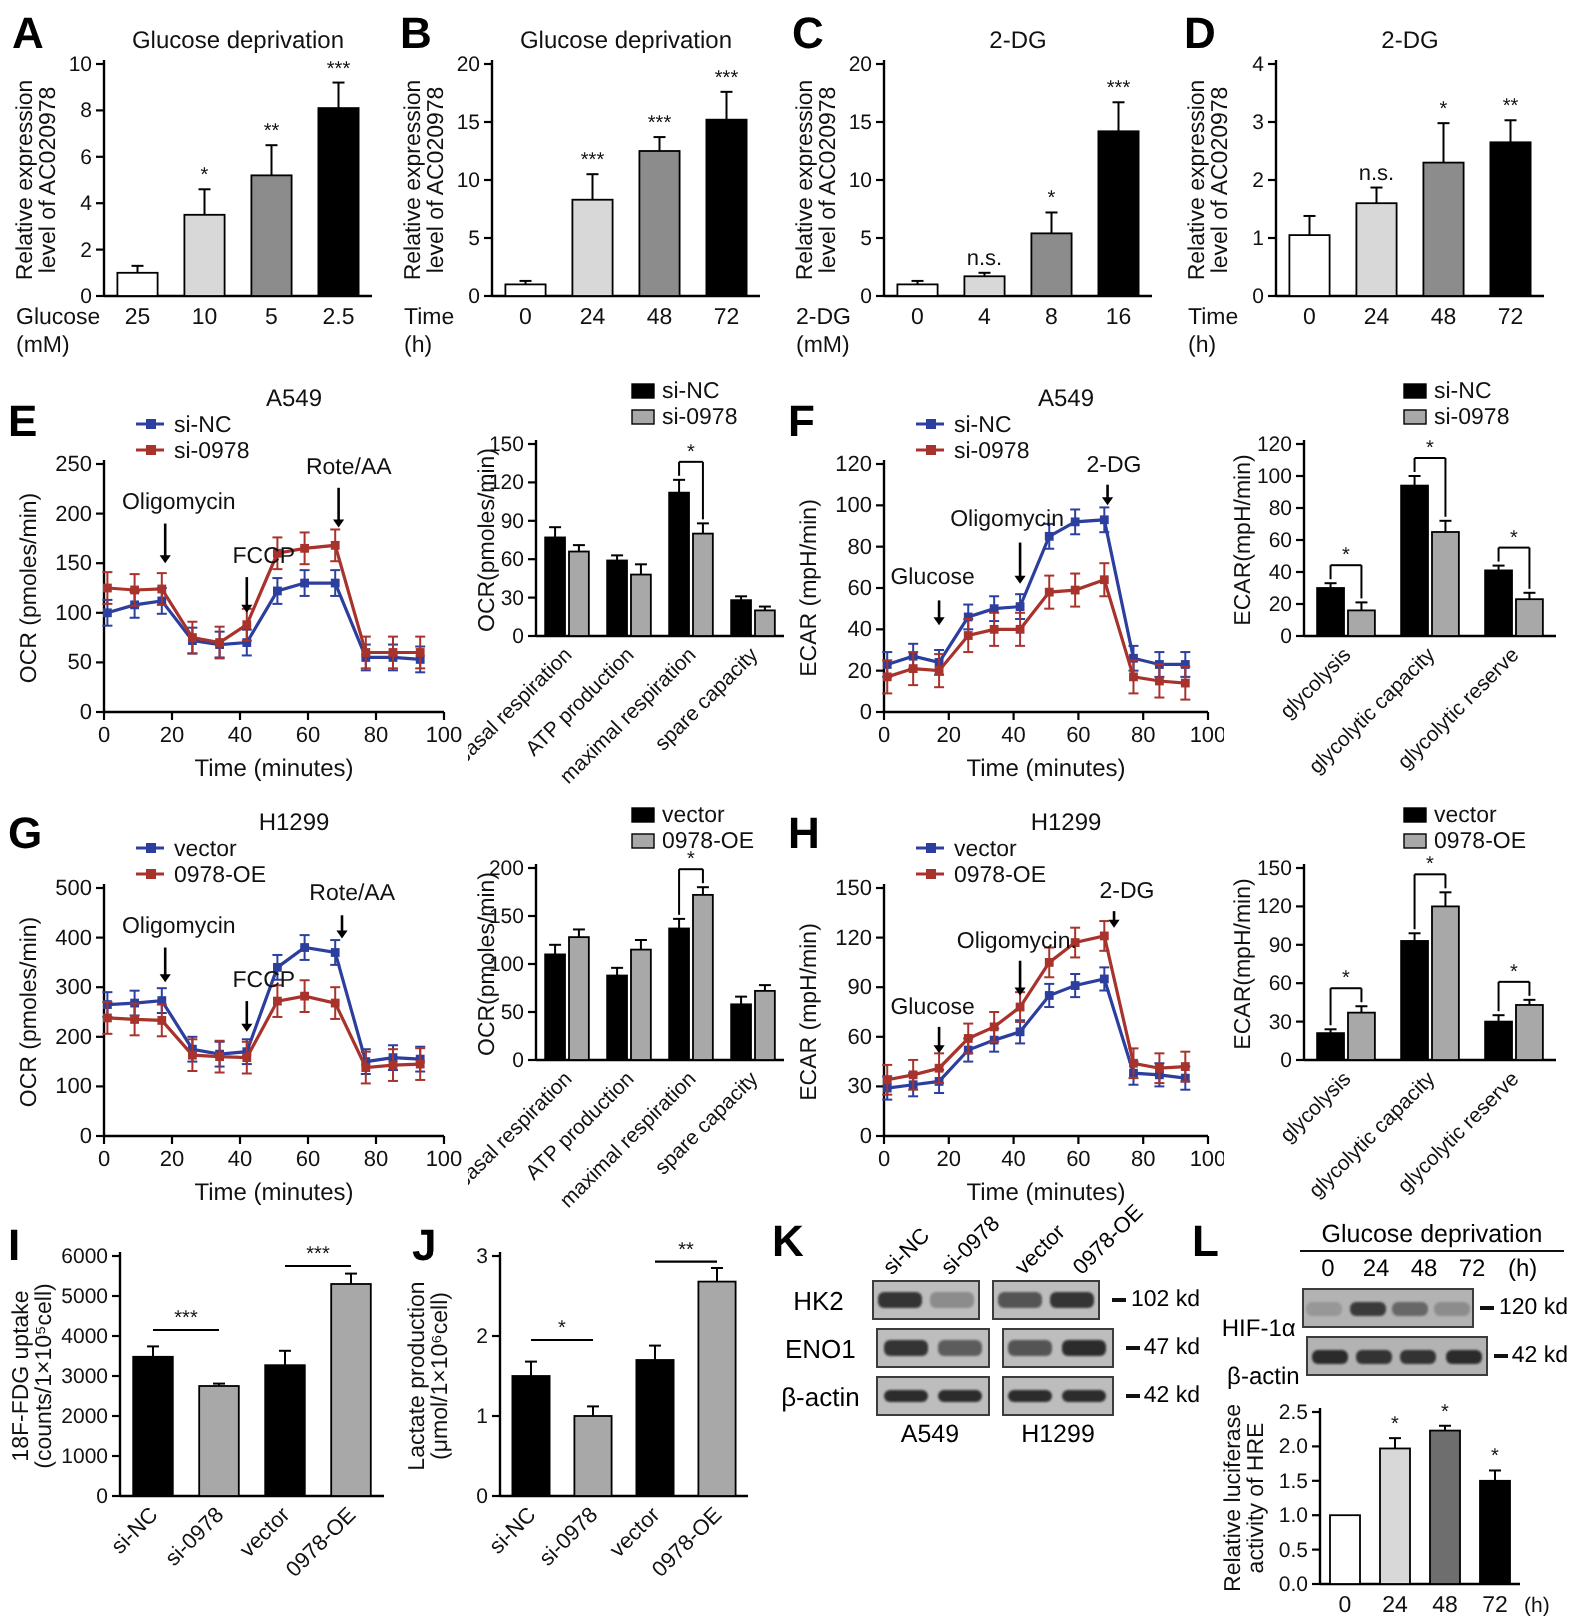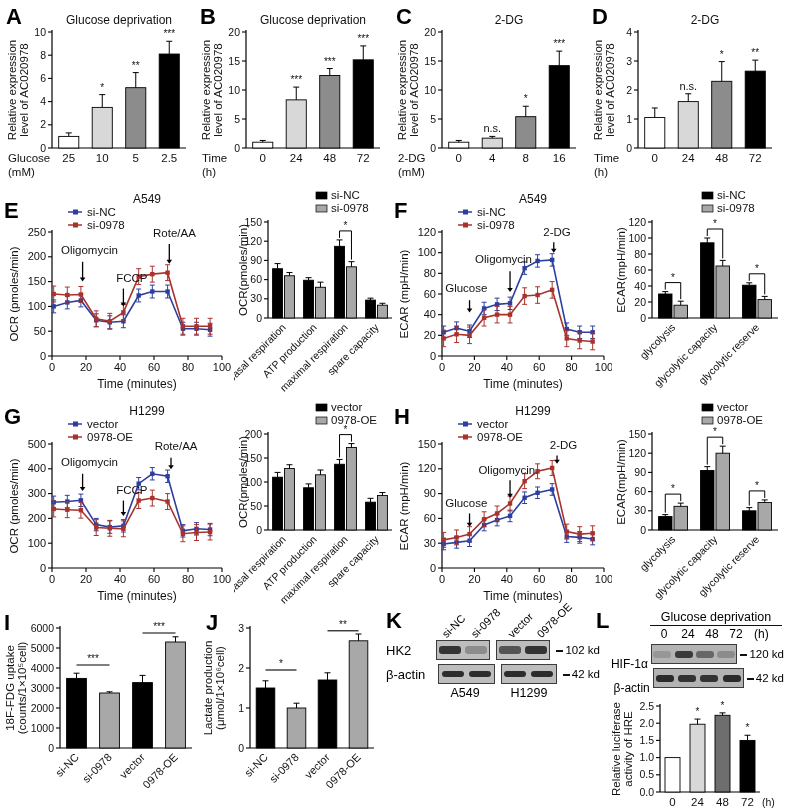--- a/index.html
+++ b/index.html
@@ -5,21 +5,21 @@
   html,body{margin:0;padding:0;background:#fff;font-family:"Liberation Sans",sans-serif;}
   .fig{position:relative;width:785px;height:809px;background:#fff;overflow:hidden;}
   .panel{position:absolute;}
   .letter{position:absolute;left:0;top:0;font-size:22px;font-weight:bold;color:#000;z-index:5;}
   .chart{position:absolute;}
   svg text{font-family:"Liberation Sans",sans-serif;fill:#111;}
   
   .bk-head{position:relative;height:30px;}
   .bk-lane{position:absolute;bottom:-2px;font-size:11px;transform:rotate(-45deg);transform-origin:0 100%;white-space:nowrap;}
   .bk-row{display:flex;align-items:center;height:24px;}
-  .bk-label{width:50px;text-align:left;padding-right:4px;font-size:13px;}
+  .bk-label{width:50px;text-align:center;padding-right:4px;font-size:13px;}
   .bk-box{width:58px;height:20px;background:#bdbdbd;border:1px solid #3c3c3c;display:flex;align-items:center;justify-content:space-around;margin-right:6px;box-sizing:border-box;}
   .bk-band{width:22px;height:8px;border-radius:3px;background:#1d1d1d;filter:blur(0.5px);}
   .bk-actin .bk-band{height:6px;border-radius:4px;}
   .bk-marker{font-size:11.5px;white-space:nowrap;}
   .dash{display:inline-block;width:7px;height:1.5px;background:#111;vertical-align:middle;margin-right:2px;}
   .bk-foot{position:relative;height:16px;font-size:12.5px;}
   .bk-foot span{position:absolute;width:58px;text-align:center;top:0;}
   
   .bl-title{font-size:12.5px;text-align:center;margin-left:40px;width:132px;border-bottom:1.5px solid #111;padding-bottom:1px;}
   .bl-lanes{position:relative;height:16px;font-size:12px;}
@@ -1101,20 +1101,32 @@
           <div class="bk-box">
             <div class="bk-band" style="opacity: 0.85;"></div>
             <div class="bk-band" style="opacity: 0.3;"></div>
           </div>
           <div class="bk-box">
             <div class="bk-band" style="opacity: 0.65;"></div>
             <div class="bk-band" style="opacity: 0.85;"></div>
           </div>
           <span class="bk-marker"><span class="dash"></span>102 kd</span>
         </div>
+        <div class="bk-row">
+          <span class="bk-label">ENO1</span>
+          <div class="bk-box">
+            <div class="bk-band" style="opacity: 0.85;"></div>
+            <div class="bk-band" style="opacity: 0.6;"></div>
+          </div>
+          <div class="bk-box">
+            <div class="bk-band" style="opacity: 0.65;"></div>
+            <div class="bk-band" style="opacity: 0.9;"></div>
+          </div>
+          <span class="bk-marker"><span class="dash"></span>47 kd</span>
+        </div>
         <div class="bk-row bk-actin">
           <span class="bk-label">β-actin</span>
           <div class="bk-box">
             <div class="bk-band" style="opacity: 0.9;"></div>
             <div class="bk-band" style="opacity: 0.9;"></div>
           </div>
           <div class="bk-box">
             <div class="bk-band" style="opacity: 0.9;"></div>
             <div class="bk-band" style="opacity: 0.9;"></div>
           </div>

